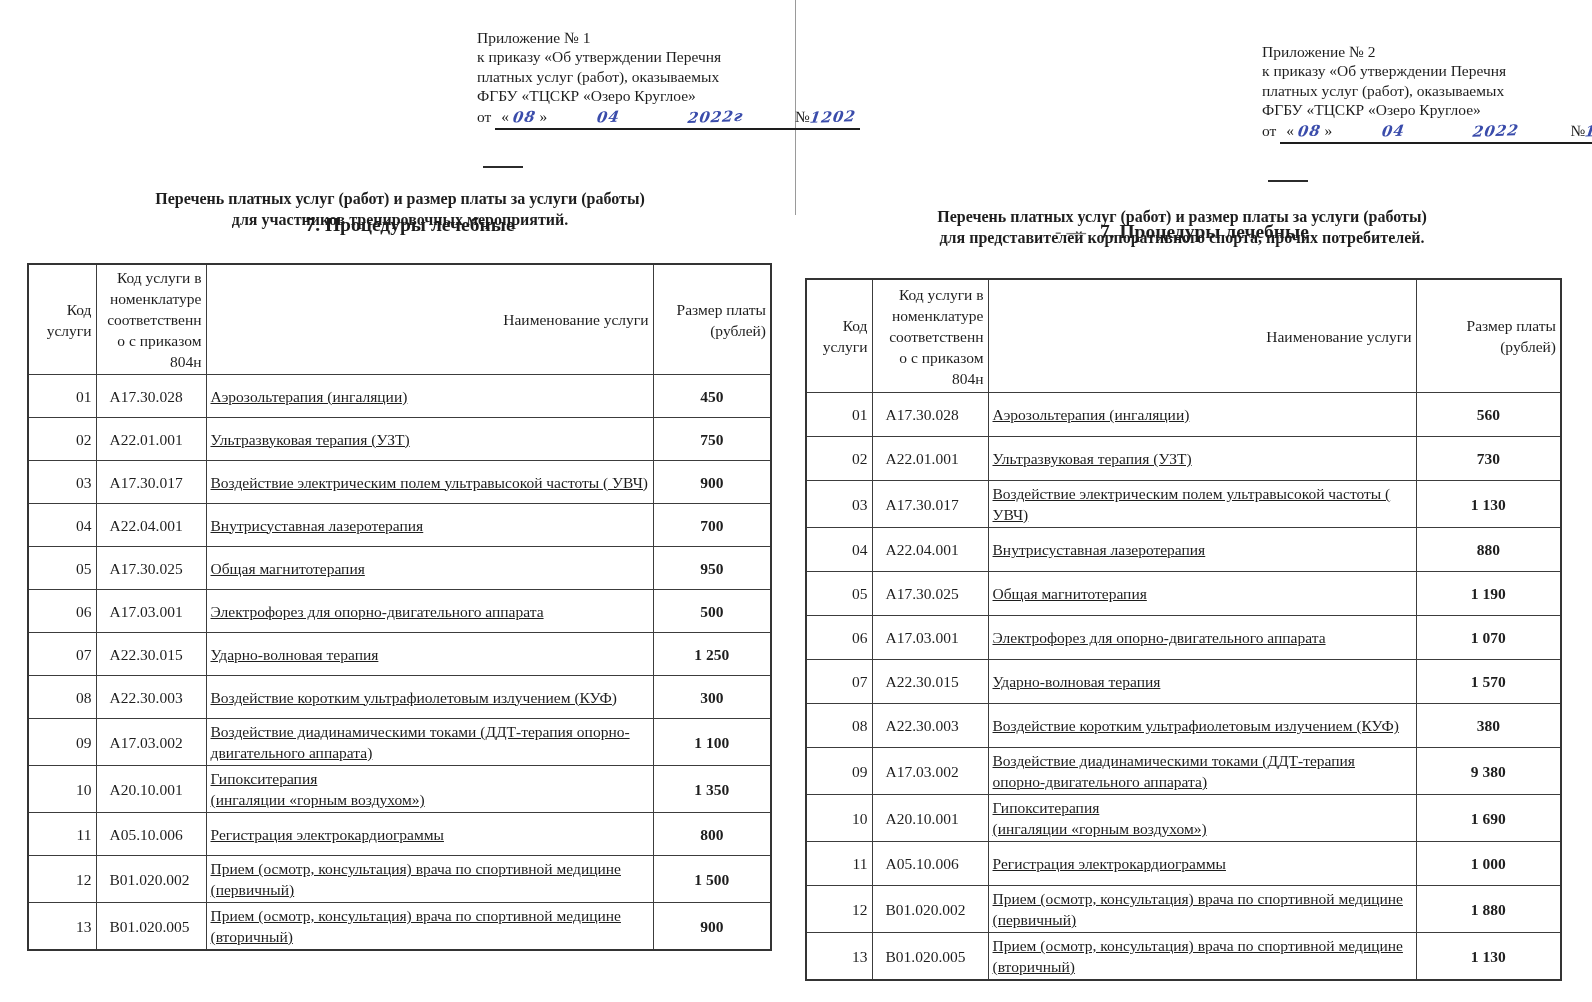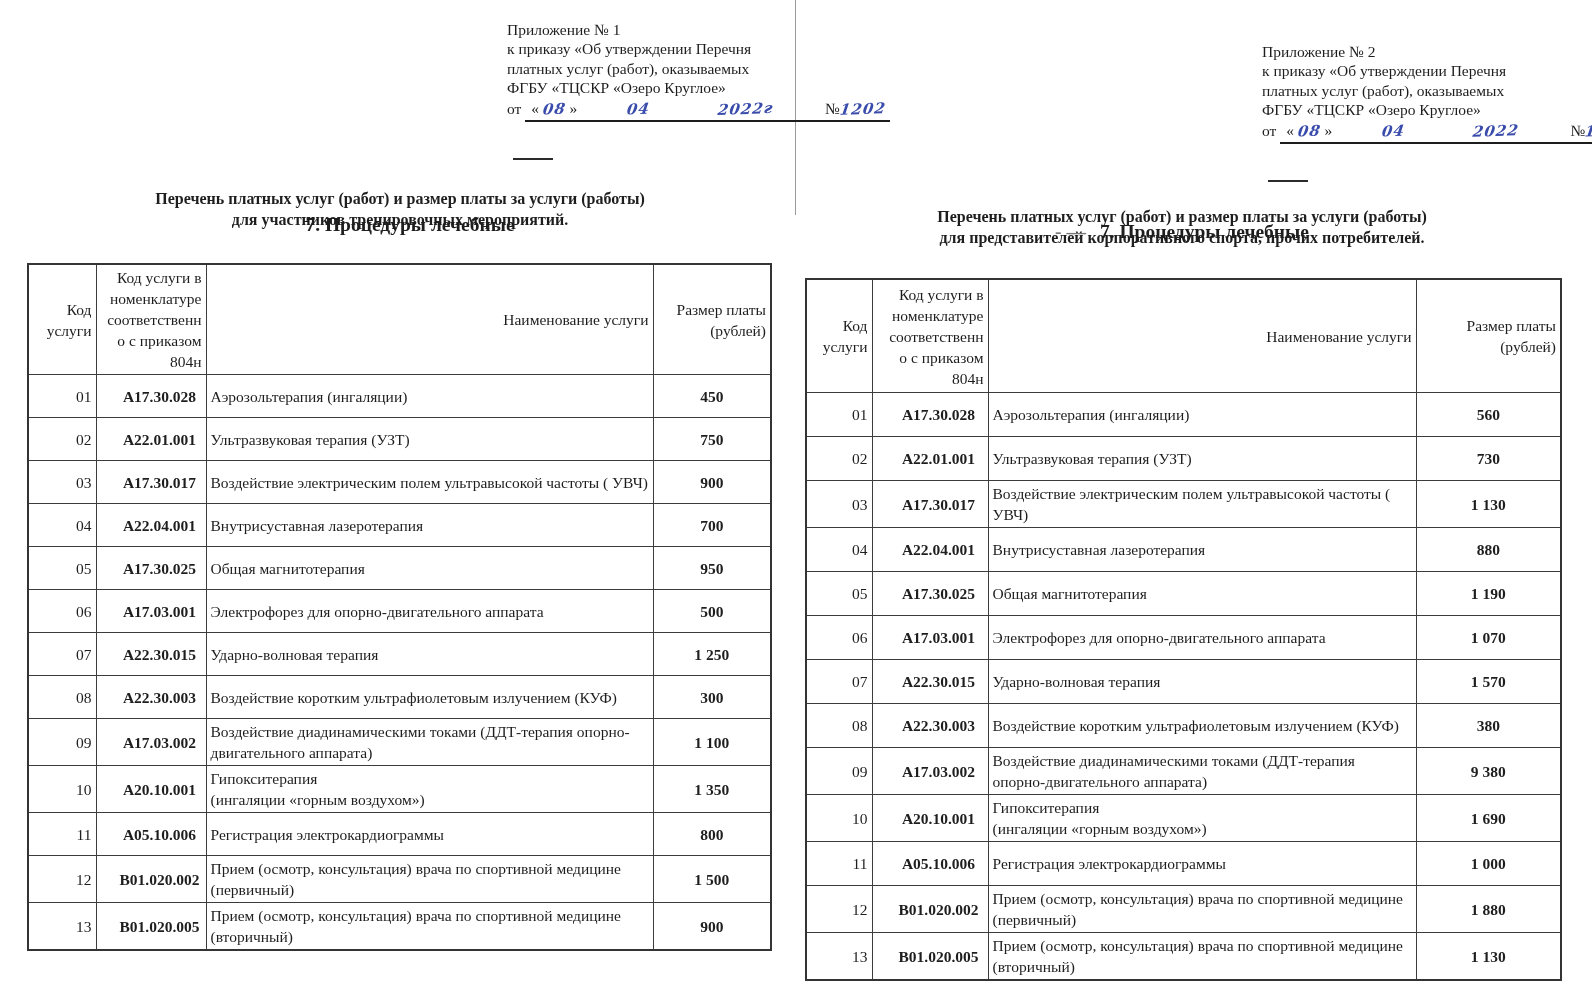--- a/index.html
+++ b/index.html
@@ -22,34 +22,34 @@
   .gap3{margin-left:48px;}
   .short-line{width:40px;border-bottom:2px solid #2b2b2b;margin-top:16px;margin-left:6px;}
   .subtitle{position:absolute;text-align:center;font-weight:bold;font-size:16px;line-height:21px;white-space:pre-line;margin-top:36px;}
   .section-title{position:absolute;text-align:center;font-weight:bold;font-size:19.5px;}
   .artifact{color:#777;font-weight:bold;margin-right:14px;}
   table.tbl{position:absolute;border-collapse:collapse;table-layout:fixed;
     border:2px solid #343434;font-size:15.5px;line-height:21px;background:#fff;}
   .tbl th,.tbl td{border:1px solid #3c3c3c;padding:2px 4px;vertical-align:middle;}
   .tbl th{font-weight:normal;text-align:right;white-space:pre-line;}
   .tbl td.c0{text-align:right;}
-  .tbl td.c1{text-align:center;padding-left:21px;font-weight:bold;}
-  .tbl td.c2{text-align:left;white-space:pre-line;}
+  .tbl td.c1{text-align:left;padding-left:13px;}
+  .tbl td.c2{text-align:left;white-space:pre-line;text-decoration:underline;}
   .tbl td.c3{text-align:center;font-weight:bold;}
   .tbl-left th{height:104px;}
   .tbl-left td{height:38px;}
   .tbl-right th{height:108px;}
   .tbl-right td{height:39px;}
 </style>
 </head>
 <body>
 
 <div class="page-divider" style="left:795px;top:0;height:215px;"></div>
 
-<div class="appendix" style="left:477px;top:0;margin-left:30px;">
+<div class="appendix" style="left:477px;top:8px;">
   <span>Приложение № 1
 к приказу «Об утверждении Перечня
 платных услуг (работ), оказываемых
 ФГБУ «ТЦСКР «Озеро Круглое»</span>
   <div class="date-line">
     <span>от</span>
     <span class="uline">
       <span>«</span>
       <span class="hw">08</span>
       <span>»</span>

